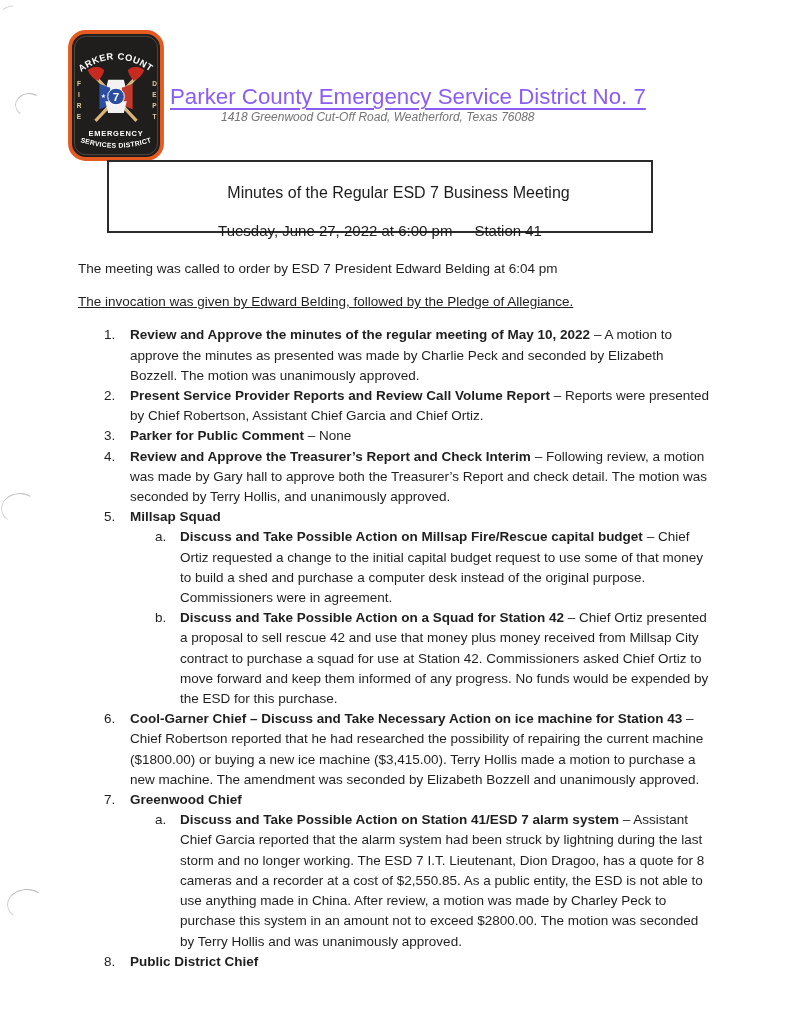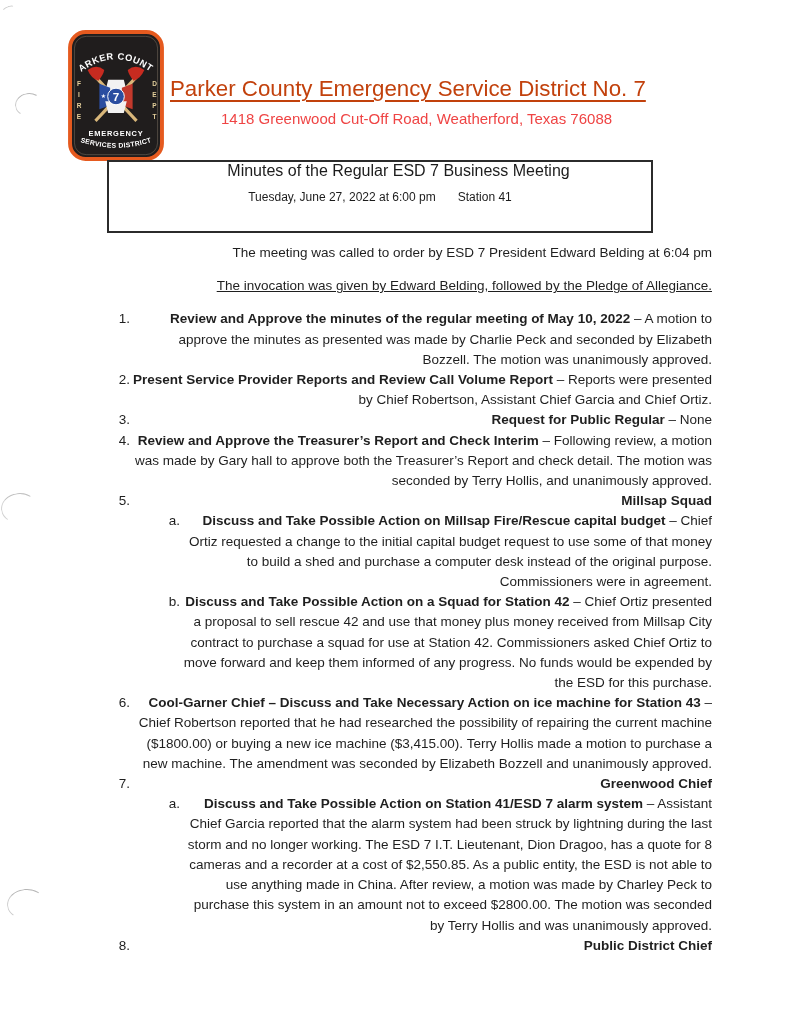--- a/index.html
+++ b/index.html
@@ -20,42 +20,42 @@
   .logo svg{display:block;width:98px;height:133px;}
   .vert{
     position:absolute;top:51px;height:52px;
     writing-mode:vertical-rl;text-orientation:upright;
     font-size:6.5px;font-weight:bold;color:#e3cf9b;letter-spacing:4px;line-height:1;
   }
   .vert-left{left:8px;}
   .vert-right{right:8px;}
 
   .org-title{
-    position:absolute;left:170px;top:76px;width:600px;
-    font-size:22.3px;color:#c2410c;white-space:nowrap;
+    position:absolute;left:170px;top:84px;width:600px;
+    font-size:22.3px;color:#8b5cf6;white-space:nowrap;
     text-decoration:underline;text-decoration-thickness:1.5px;text-underline-offset:4px;
   }
   .org-address{
     position:absolute;left:221px;top:110px;
-    font-size:15px;color:#ef4444;white-space:nowrap;
+    font-size:12px;font-style:italic;color:#737373;white-space:nowrap;
   }
 
   
   .meeting-box{
     position:absolute;left:107px;top:160px;width:542px;height:69px;
     border:2px solid #2b2b2b;text-align:center;background:#fff;
   }
-  .mb-line1{margin-top:0;font-size:16px;color:#1c1c1c;padding-left:37px;}
-  .mb-line2{margin-top:10px;font-size:12px;color:#1c1c1c;}
+  .mb-line1{margin-top:22px;font-size:16px;color:#1c1c1c;padding-left:37px;}
+  .mb-line2{margin-top:20px;font-size:15px;color:#1c1c1c;}
   .mb-gap{display:inline-block;width:22px;}
 
   
   .content{
-    position:absolute;left:78px;top:243px;width:634px;
-    font-size:13.5px;line-height:20.2px;color:#1f1f1f;text-align:right;
+    position:absolute;left:78px;top:259px;width:634px;
+    font-size:13.5px;line-height:20.2px;color:#1f1f1f;
   }
   .content p{margin:0;}
   .intro-2{margin-top:13px !important;text-decoration:underline;}
   .agenda{margin-top:13px;}
   .item{display:flex;margin-left:26px;}
   .num{width:26px;flex:none;}
   .body{flex:1;}
   .b{font-weight:700;margin-top:32px;}
   .sub{display:flex;margin-left:25px;}
   .sub .num{width:25px;}
@@ -124,21 +124,21 @@
       <div class="body"><span class="b">Review and Approve the minutes of the regular meeting of May 10, 2022</span><span> – A motion to approve the minutes as presented was made by Charlie Peck and seconded by Elizabeth Bozzell.  The motion was unanimously approved.</span></div>
     </div>
 
     <div class="item">
       <span class="num">2.</span>
       <div class="body"><span class="b">Present Service Provider Reports and Review Call Volume Report</span><span> – Reports were presented by Chief Robertson, Assistant Chief Garcia and Chief Ortiz.</span></div>
     </div>
 
     <div class="item">
       <span class="num">3.</span>
-      <div class="body"><span class="b">Request for Public Regular</span><span> – None</span></div>
+      <div class="body"><span class="b">Parker for Public Comment</span><span> – None</span></div>
     </div>
 
     <div class="item">
       <span class="num">4.</span>
       <div class="body"><span class="b">Review and Approve the Treasurer’s Report and Check Interim</span><span> – Following review, a motion was made by Gary hall to approve both the Treasurer’s Report and check detail.  The motion was seconded by Terry Hollis, and unanimously approved.</span></div>
     </div>
 
     <div class="item">
       <span class="num">5.</span>
       <div class="body"><span class="b">Millsap Squad</span>

